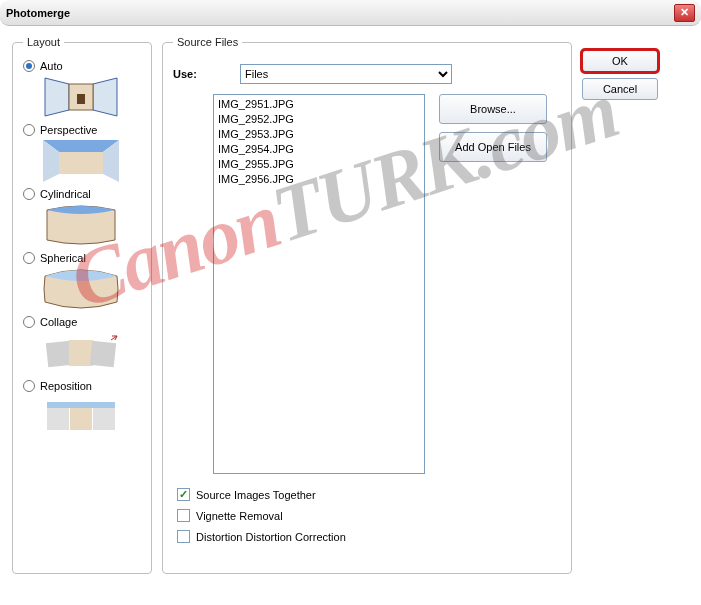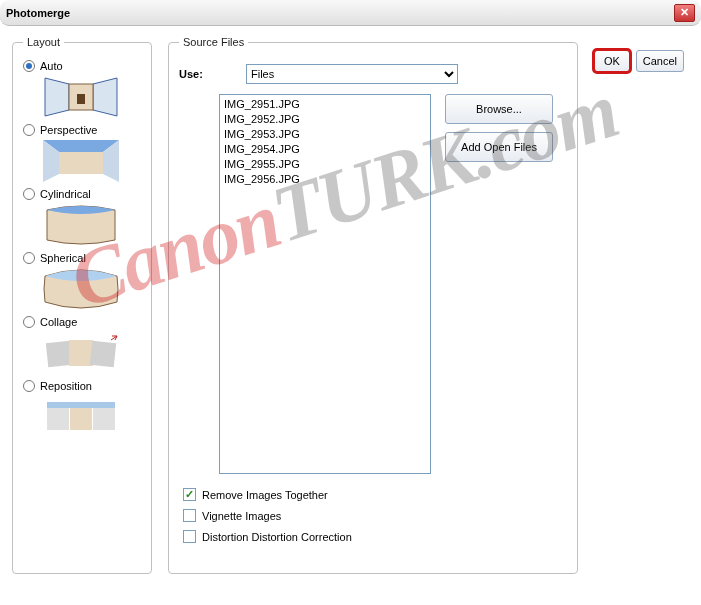--- a/index.html
+++ b/index.html
@@ -32,36 +32,36 @@
   display: flex;
   align-items: center;
   justify-content: center;
   color: #fff;
   font-weight: bold;
   cursor: pointer;
 }
 .dialog-body {
   padding: 10px 12px;
   display: flex;
-  gap: 16px;
+  gap: 10px;
   height: 578px;
 }
 fieldset {
   border: 1px solid #c0c0c0;
   border-radius: 4px;
   padding: 10px;
   margin: 0;
 }
 legend {
   padding: 0 4px;
   color: #222;
 }
 .layout-col { width: 140px; height: 538px; }
 .source-col { width: 410px; height: 538px; }
-.btns-col { width: 90px; display: flex; flex-direction: row; gap: 6px; padding-top: 14px; }
+.btns-col { width: 90px; display: flex; flex-direction: column; gap: 6px; padding-top: 14px; }
 .layout-option { margin: 2px 0 6px; }
 .radio-row { display: flex; align-items: center; gap: 5px; cursor: pointer; }
 .radio {
   width: 12px; height: 12px; border-radius: 50%;
   border: 1px solid #777; background: #fff; display: inline-block;
   position: relative;
 }
 .radio.selected::after {
   content: ''; position: absolute; width: 6px; height: 6px;
   background: #3070c0; border-radius: 50%; top: 2px; left: 2px;
@@ -223,25 +223,25 @@
       </div>
       <div class="side-btns">
         <button class="wbtn">Browse...</button>
         <button class="wbtn">Add Open Files</button>
       </div>
     </div>
 
     <div class="checks">
       <div class="check-row">
         <span class="cbox">✓</span>
-        <span>Remove Images Together</span>
+        <span>Source Images Together</span>
       </div>
       <div class="check-row">
         <span class="cbox"></span>
-        <span>Vignette Images</span>
+        <span>Vignette Removal</span>
       </div>
       <div class="check-row">
         <span class="cbox"></span>
         <span>Distortion Distortion Correction</span>
       </div>
     </div>
   </fieldset>
 
   <div class="btns-col">
     <button class="rightbtn ok-highlight">OK</button>

